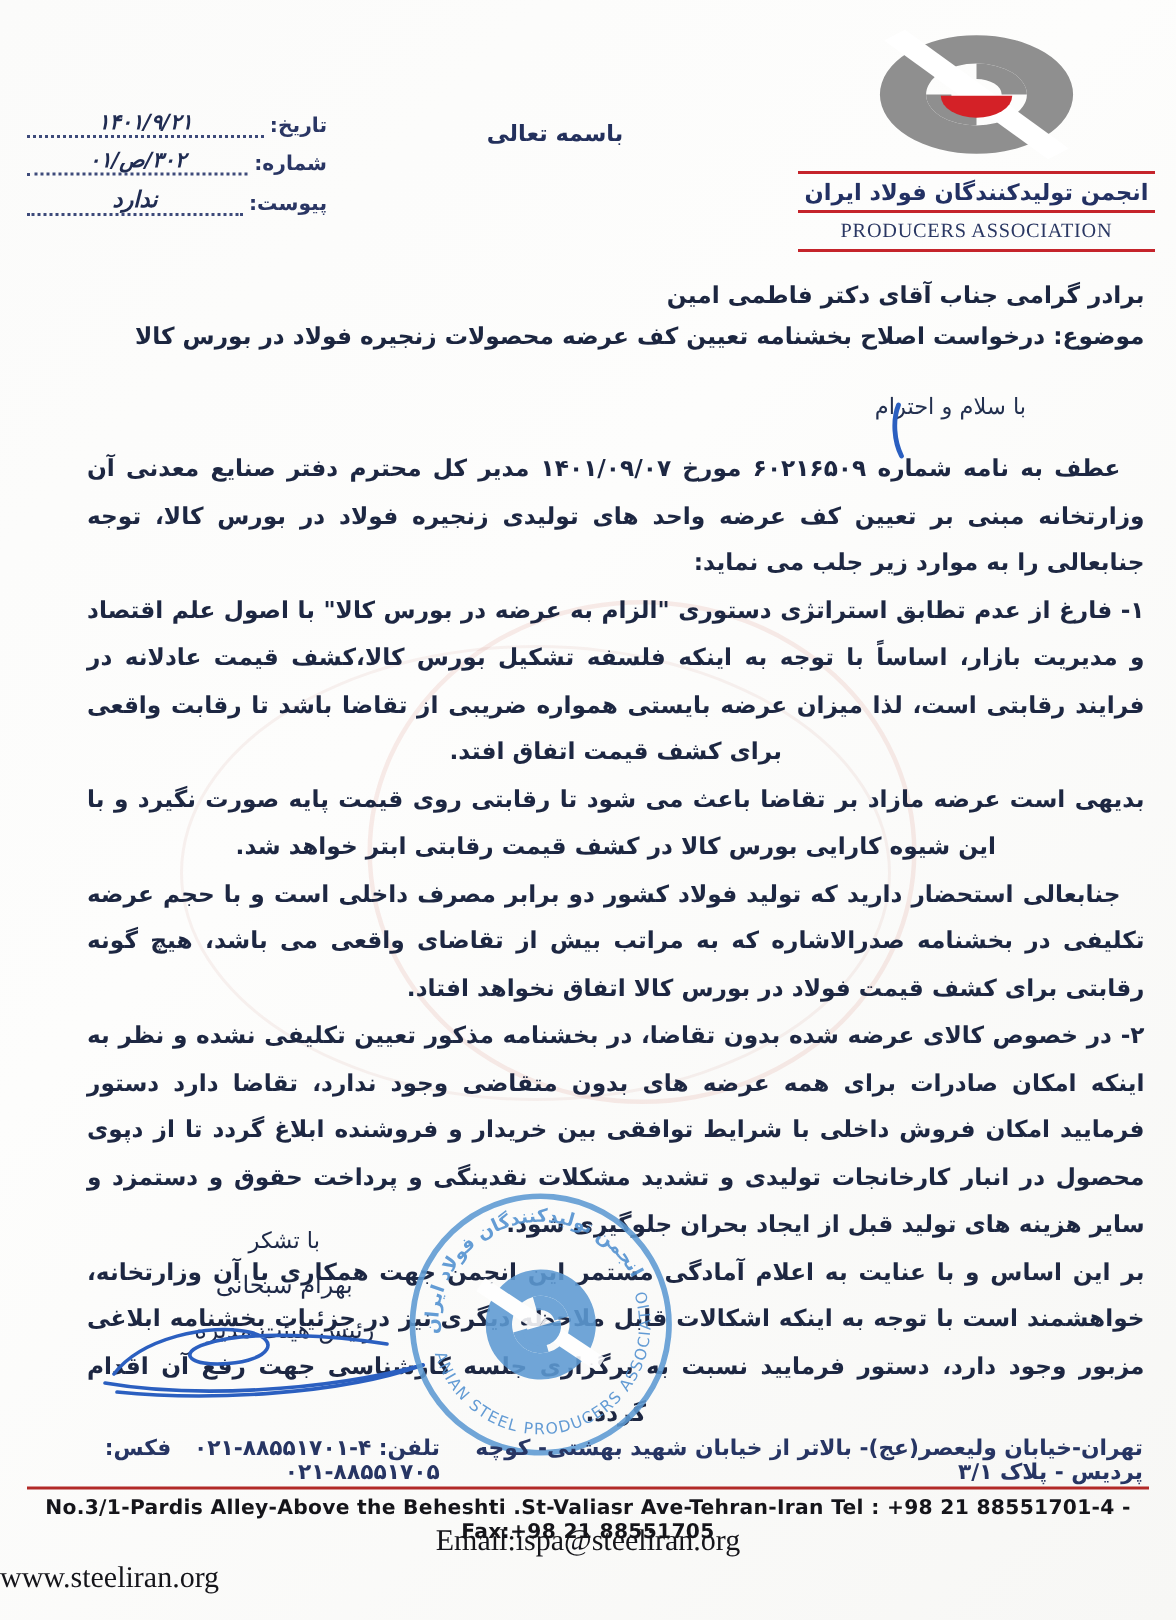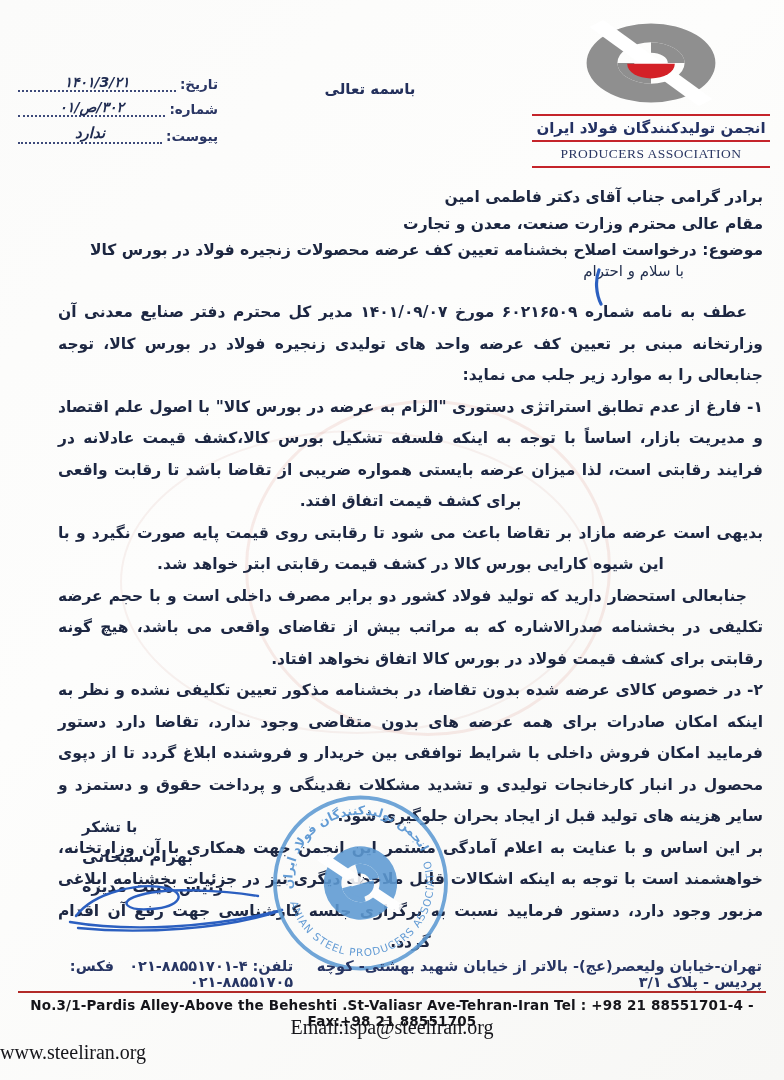--- a/index.html
+++ b/index.html
@@ -35,21 +35,21 @@
   .pen-tick{position:absolute;top:268px;left:592px;}
   
   .letter-body{position:absolute;top:297px;left:58px;right:21px;direction:rtl;font-size:15.5px;color:#1d2742;}
   .letter-body p{margin:0;text-align:justify;line-height:31.5px;font-weight:bold;}
   .letter-body p.indent{text-indent:16px;}
   .letter-body p.center-last{text-align-last:center;}
   
   .watermark1{position:absolute;top:400px;left:245px;width:360px;height:330px;border-radius:50%;border:3px solid rgba(210,120,105,.14);}
   .watermark2{position:absolute;top:430px;left:120px;width:470px;height:300px;border-radius:50%;border:2px solid rgba(190,110,95,.09);}
   
-  .sign-block{position:absolute;top:812px;left:82px;width:215px;direction:rtl;text-align:left;font-weight:bold;color:#1e2947;}
+  .sign-block{position:absolute;top:812px;left:82px;width:215px;direction:rtl;text-align:center;font-weight:normal;color:#1e2947;}
   .sign-block .s1{font-size:15px;line-height:30px;}
   .sign-block .s2{font-size:16px;line-height:30px;}
   .sign-block .s3{font-size:16px;line-height:30px;}
   .sign-scribble{position:absolute;top:876px;left:62px;}
   .stamp{position:absolute;top:788px;left:258px;width:205px;height:190px;transform:rotate(-16deg);opacity:.88;}
   
   .footer-fa{position:absolute;top:958px;left:22px;right:22px;direction:rtl;display:flex;justify-content:space-between;font-size:14.5px;font-weight:bold;color:#273563;}
   .footer-rule{position:absolute;top:991px;left:18px;right:18px;border:0;border-top:2.5px solid #b22a28;margin:0;}
   .footer-en{position:absolute;top:997px;left:0;width:784px;text-align:center;font-size:13.5px;font-weight:bold;color:#15151a;letter-spacing:.2px;}
   .footer-email{position:absolute;top:1016px;left:0;width:784px;text-align:center;font-family:"Liberation Serif", serif;font-size:20px;color:#15151a;}
@@ -88,35 +88,34 @@
       <div>PRODUCERS ASSOCIATION</div>
     </div>
     <hr class="red-rule">
   </div>
 
   <div class="bismillah" dir="rtl">باسمه تعالی</div>
 
   <div class="fields">
     <div class="field-row">
       <span class="flabel">تاریخ:</span>
-      <span class="dots"><span class="hand">۱۴۰۱/3/۲۱</span></span>
+      <span class="dots"><span class="hand">۱۴۰۱/۹/۲۱</span></span>
     </div>
     <div class="field-row">
       <span class="flabel">شماره:</span>
       <span class="dots"><span class="hand">۳۰۲/ص/۰۱</span></span>
     </div>
     <div class="field-row">
       <span class="flabel">پیوست:</span>
       <span class="dots"><span class="hand hand-big">ندارد</span></span>
     </div>
   </div>
 
   <div class="recipient">
     <div>برادر گرامی جناب آقای دکتر فاطمی امین</div>
-    <div>مقام عالی محترم  وزارت صنعت، معدن و تجارت</div>
     <div>موضوع: درخواست اصلاح بخشنامه تعیین کف عرضه محصولات زنجیره فولاد در بورس کالا</div>
   </div>
   <div class="salutation">با سلام و احترام</div>
   <div class="pen-tick">
     <svg width="14" height="38" viewBox="0 0 14 38">
       <path d="M7,2 C3,12 4,26 9,36" stroke="#2b5fc0" stroke-width="3.2" fill="none" stroke-linecap="round"></path>
     </svg>
   </div>
 
   <div class="letter-body">

